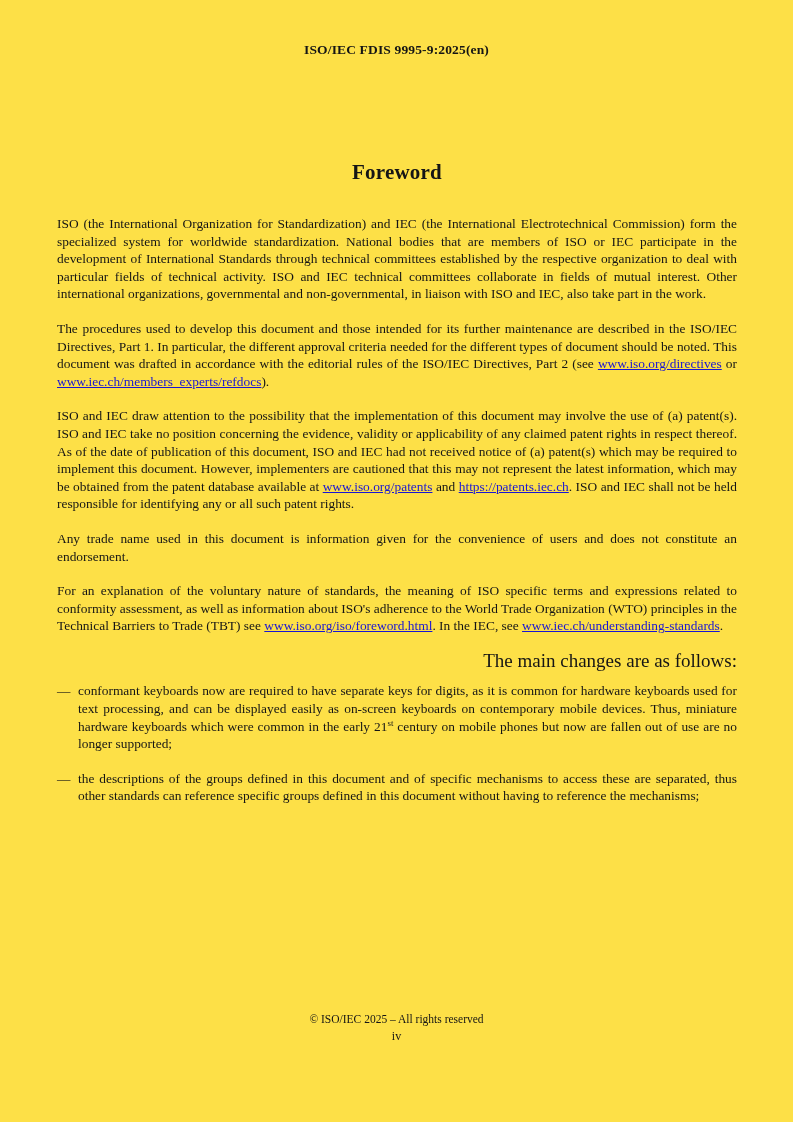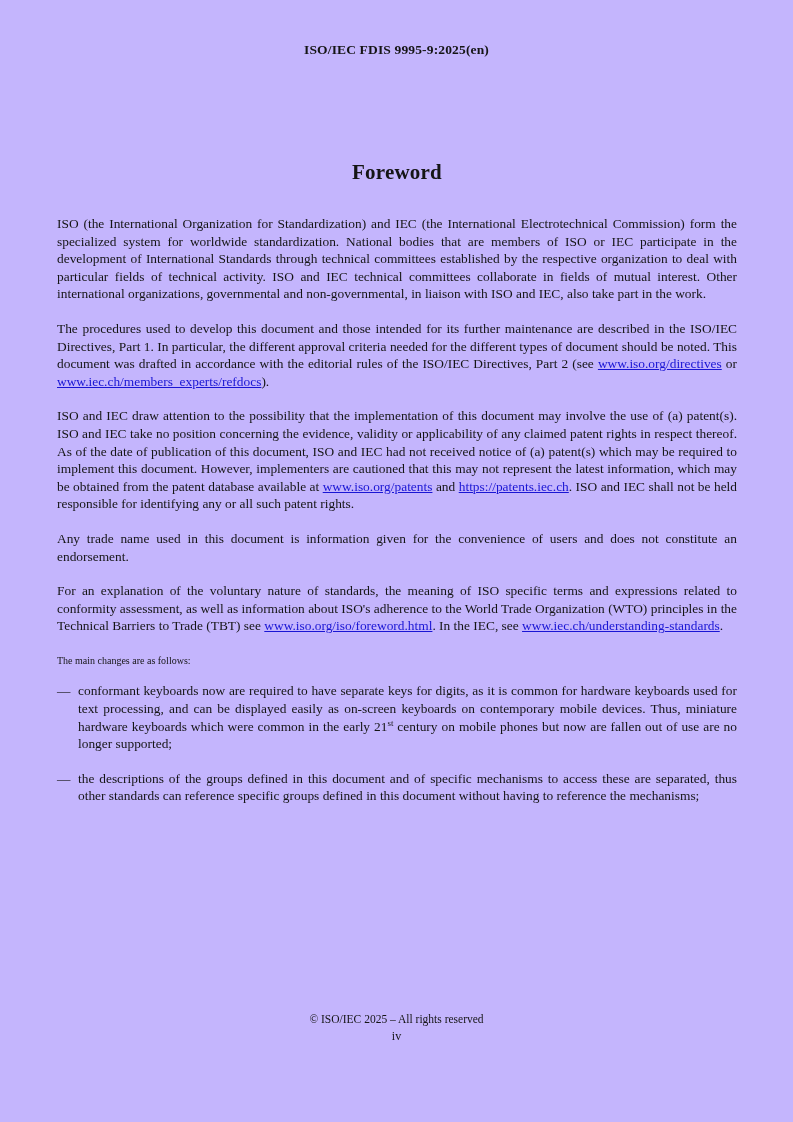--- a/index.html
+++ b/index.html
@@ -4,21 +4,21 @@
 <style>
   html, body {
     margin: 0;
     padding: 0;
     background: #ffffff;
   }
   .page {
     position: relative;
     width: 793px;
     height: 1122px;
-    background: #c4b5fd;
+    background: #fde047;
     margin: 0 auto;
     overflow: hidden;
     font-family: "Liberation Serif", "DejaVu Serif", serif;
     color: #151515;
   }
 
   
   .doc-header {
     position: absolute;
     top: 42px;
@@ -51,23 +51,23 @@
     font-size: 13.4px;
     line-height: 17.6px;
     text-align: justify;
     text-justify: inter-word;
     hyphens: none;
   }
   p.para:last-child { margin-bottom: 0; }
 
   .lead-in {
     margin: 0 0 13px 0;
-    font-size: 10px;
+    font-size: 19px;
     line-height: 17.6px;
-    text-align: left;
+    text-align: right;
   }
 
   a.link {
     color: #1915d4;
     text-decoration: underline;
   }
 
   i.ital { font-style: italic; }
 
   sup.ord {

